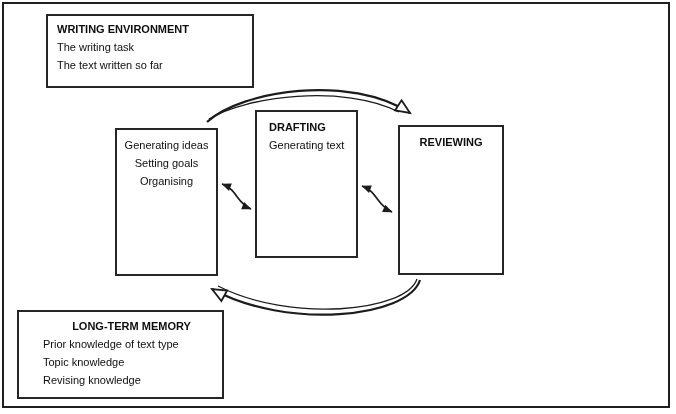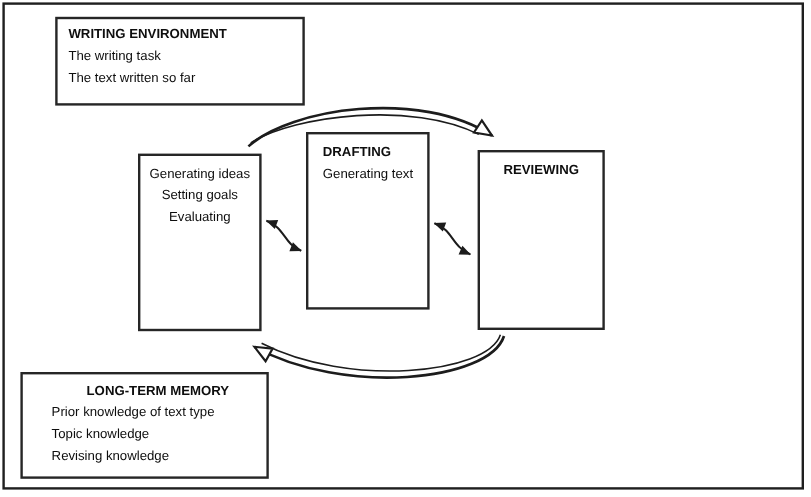--- a/index.html
+++ b/index.html
@@ -114,21 +114,21 @@
   <div class="box" id="we-box">
     <div class="title">WRITING ENVIRONMENT</div>
     <div>The writing task</div>
     <div>The text written so far</div>
   </div>
 
   <div class="box" id="planning-box">
     <div class="process-items">
       <div>Generating ideas</div>
       <div>Setting goals</div>
-      <div>Evaluating</div>
+      <div>Organising</div>
     </div>
   </div>
 
   <div class="box" id="drafting-box">
     <div class="title">DRAFTING</div>
     <div class="process-items">
       <div>Generating text</div>
     </div>
   </div>
 

